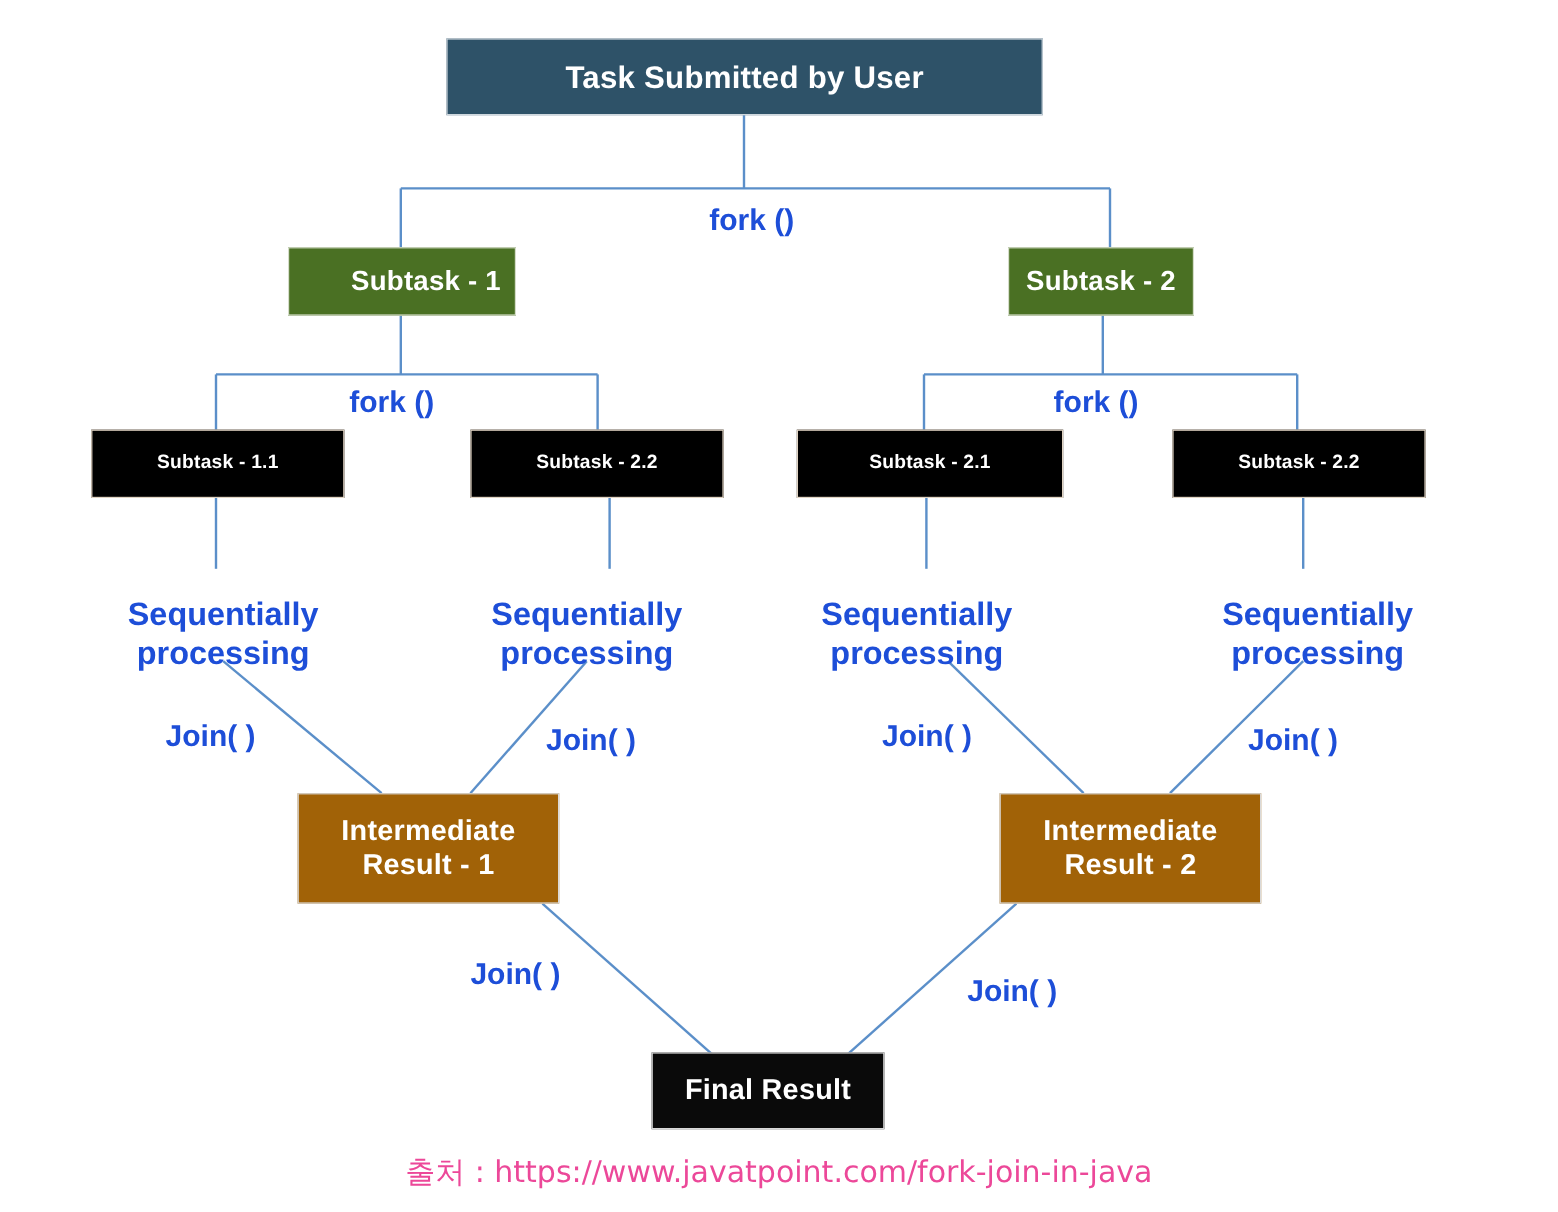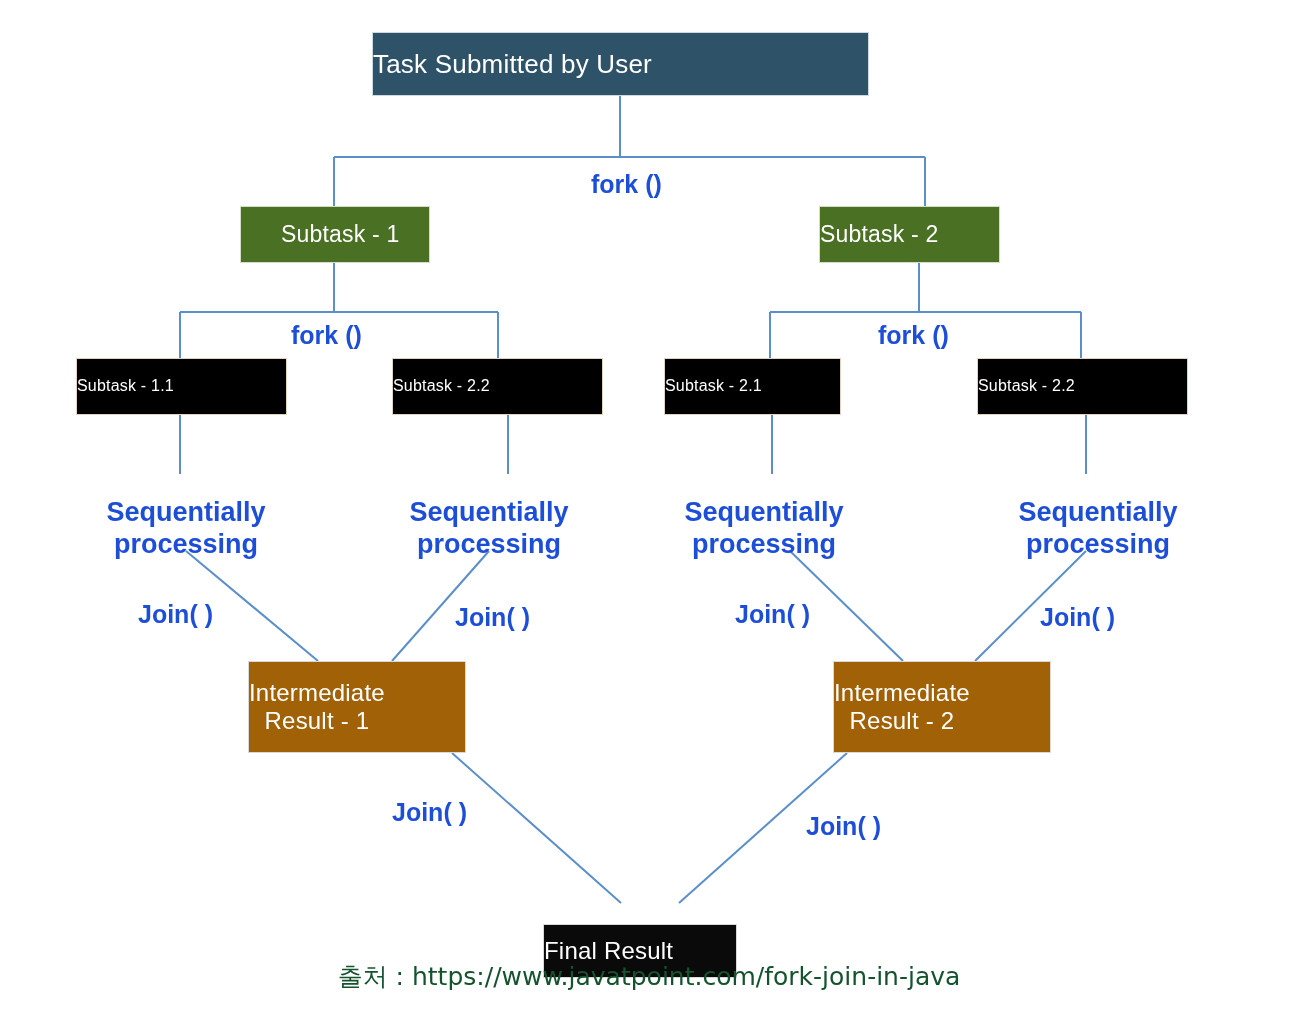--- a/index.html
+++ b/index.html
@@ -24,24 +24,24 @@
     position: absolute;
     left: 0; top: 0;
     width: 1298px;
     height: 1010px;
     pointer-events: none;
   }
   .node {
     position: absolute;
     display: flex;
     align-items: center;
-    justify-content: flex-start;
+    justify-content: center;
     text-align: center;
     color: #ffffff;
-    font-weight: normal;
+    font-weight: bold;
     letter-spacing: 0.2px;
     box-sizing: border-box;
     line-height: 1.18;
   }
   .node.root {
     background: #2E5268;
     border: 1px solid #cfd8de;
     font-size: 26px;
   }
   .node.green {
@@ -80,21 +80,21 @@
     margin-top: 16px;
   }
   .label.join {
     font-size: 25px;
   }
   .caption {
     position: absolute;
     left: 0;
     width: 1298px;
     text-align: center;
-    color: #14532d;
+    color: #ec4899;
     font-size: 25px;
     font-family: "DejaVu Sans", sans-serif;
     font-weight: normal;
   }
 </style>
 </head>
 <body>
 
 <div id="canvas">
 
@@ -133,51 +133,51 @@
   </svg>
 
   <div class="node root" style="left:372px; top:32px; width:497px; height:64px;">
     <span>Task Submitted by User</span>
   </div>
 
   <div class="node green" style="left:240px; top:206px; width:190px; height:57px;padding-left:40px;">
     <span>Subtask - 1</span>
   </div>
 
-  <div class="node green" style="left:819px; top:206px; width:181px; height:57px;">
+  <div class="node green" style="left:840px; top:206px; width:155px; height:57px;">
     <span>Subtask - 2</span>
   </div>
 
   <div class="node brown" style="left:76px; top:358px; width:211px; height:57px;">
     <span>Subtask - 1.1</span>
   </div>
 
   <div class="node brown" style="left:392px; top:358px; width:211px; height:57px;">
     <span>Subtask - 2.2</span>
   </div>
 
-  <div class="node brown" style="left:664px; top:358px; width:177px; height:57px;">
+  <div class="node brown" style="left:664px; top:358px; width:222px; height:57px;">
     <span>Subtask - 2.1</span>
   </div>
 
   <div class="node brown" style="left:977px; top:358px; width:211px; height:57px;">
     <span>Subtask - 2.2</span>
   </div>
 
   <div class="node dark" style="left:248px; top:661px; width:218px; height:92px;">
     <span class="label-multiline" style="white-space:pre-line;">Intermediate
 Result - 1</span>
   </div>
 
   <div class="node dark" style="left:833px; top:661px; width:218px; height:92px;">
     <span class="label-multiline" style="white-space:pre-line;">Intermediate
 Result - 2</span>
   </div>
 
-  <div class="node black" style="left:543px; top:924px; width:194px; height:54px;">
+  <div class="node black" style="left:543px; top:877px; width:194px; height:64px;">
     <span>Final Result</span>
   </div>
 
   <div class="label fork" style="left:591px; top:170px;">fork ()</div>
   <div class="label fork" style="left:291px; top:321px;">fork ()</div>
   <div class="label fork" style="left:878px; top:321px;">fork ()</div>
 
   <div class="label join" style="left:138px; top:600px;">Join( )</div>
   <div class="label join" style="left:455px; top:603px;">Join( )</div>
   <div class="label join" style="left:735px; top:600px;">Join( )</div>

